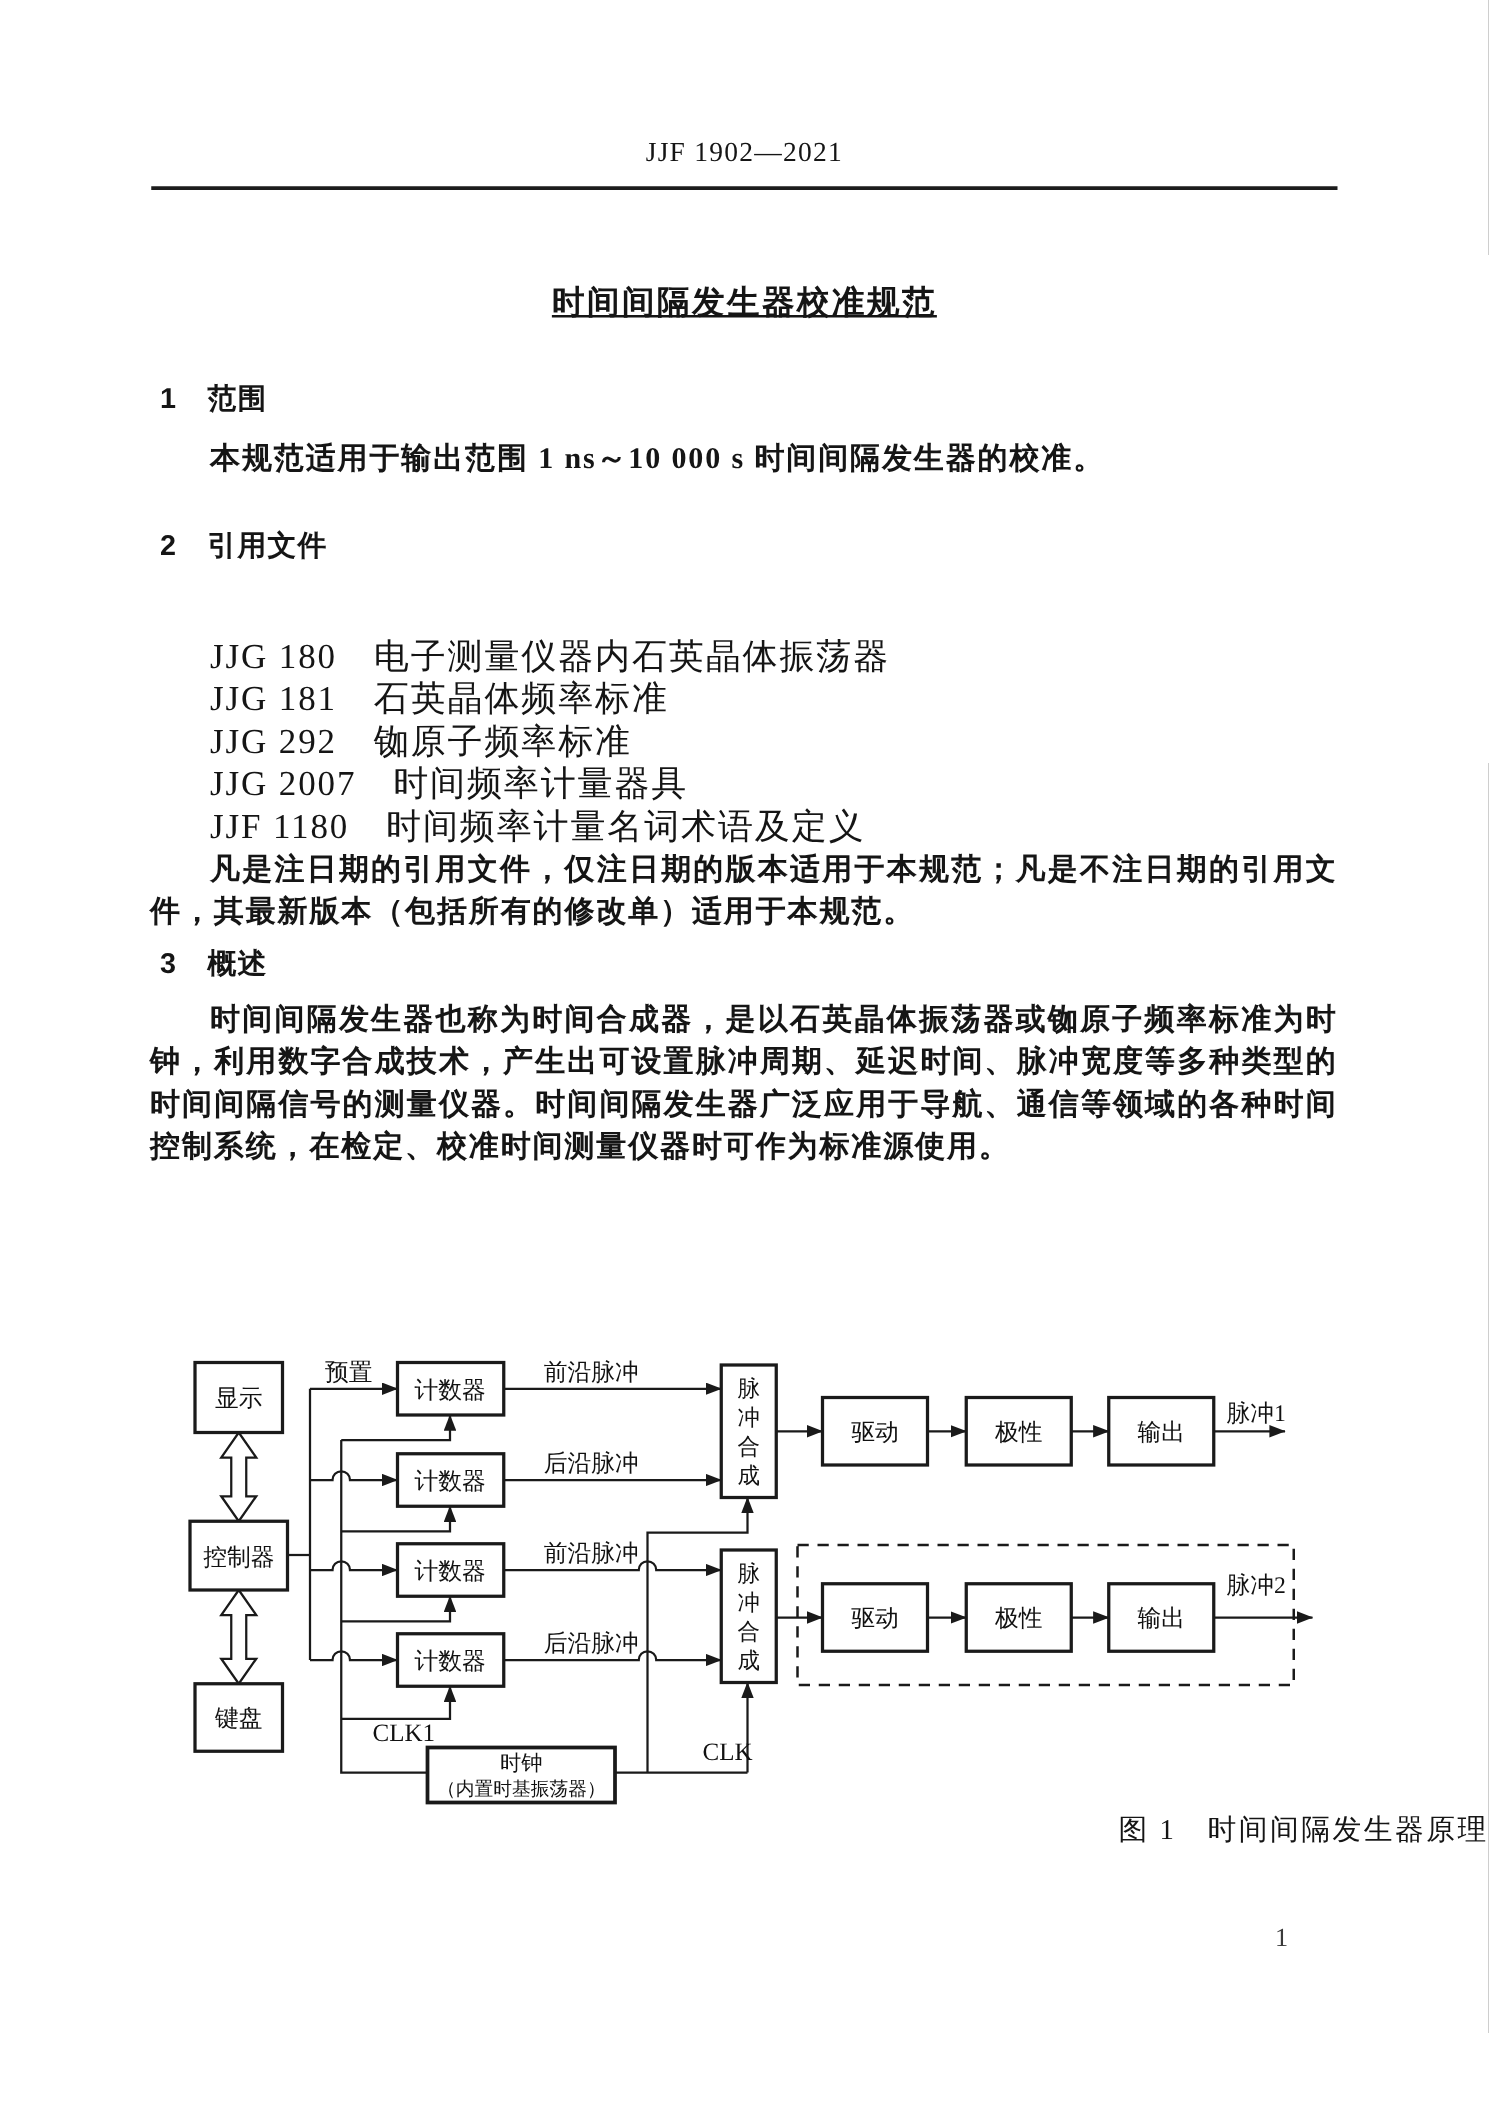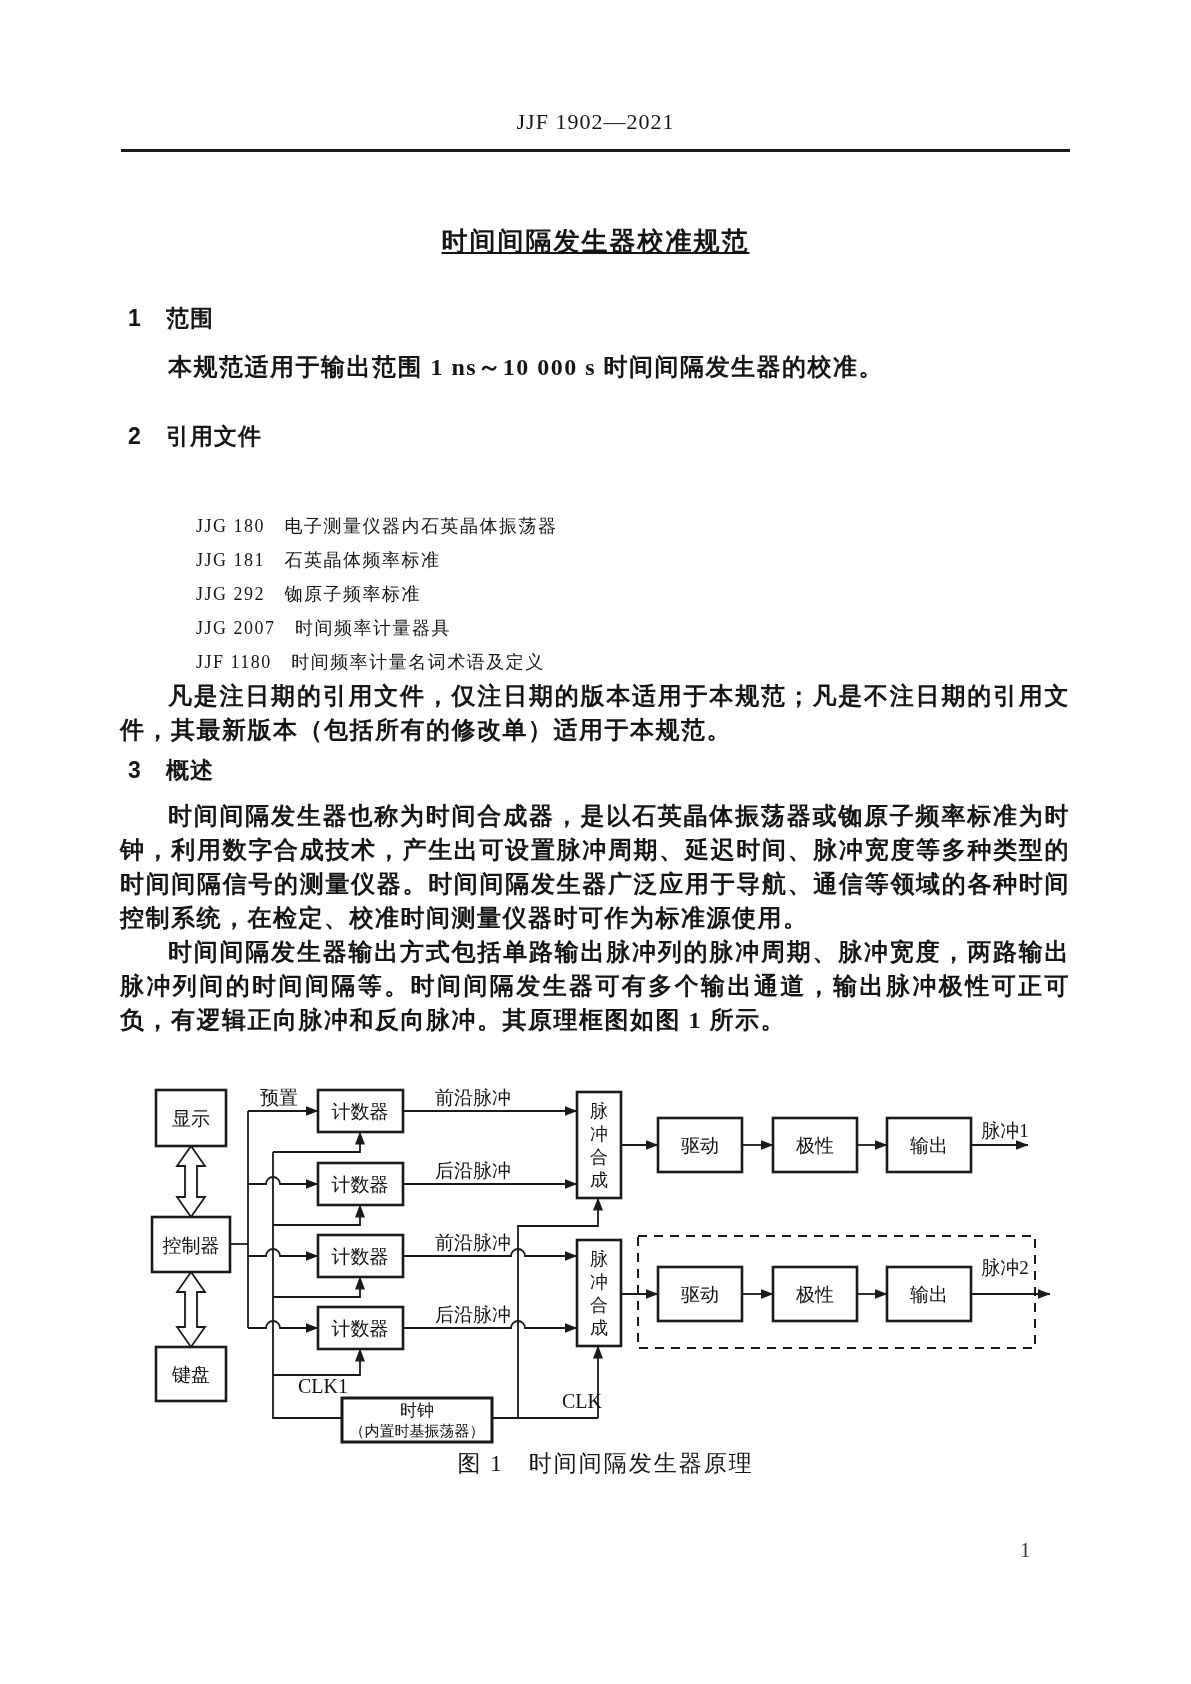--- a/index.html
+++ b/index.html
@@ -20,26 +20,25 @@
     position:absolute;left:128px;font-family:"Liberation Sans", sans-serif;
     font-weight:bold;font-size:23px;letter-spacing:1px;
   }
   .h2 .num{display:inline-block;min-width:14px;margin-right:24px;}
   .para{
     position:absolute;left:120px;width:950px;font-size:24px;line-height:34px;
     letter-spacing:1.5px;text-align:justify;
   }
   .indent{text-indent:2em;font-weight:bold;}
   .ref{
-    position:absolute;left:168px;width:902px;font-size:18px;line-height:34px;letter-spacing:1.5px;
+    position:absolute;left:168px;width:902px;font-size:28px;line-height:34px;letter-spacing:1.5px;
     white-space:nowrap;
-    margin-left:28px;
   }
   .fig-caption{
-    position:absolute;top:1448px;left:0;right:0;text-align:center;
+    position:absolute;top:1448px;left:0;right:0;text-align:right;
     font-size:23px;letter-spacing:2px;padding-left:20px;
   }
   .page-num{
     position:absolute;top:1538px;left:1020px;font-size:21px;color:#3a3a3a;
   }
   svg text{font-family:"Liberation Serif", serif;fill:#111;}
   .wire{stroke:#1a1a1a;stroke-width:1.8;fill:none;}
   .bx{fill:#fff;stroke:#1a1a1a;stroke-width:2.6;}
   .bx-heavy{fill:#fff;stroke:#1a1a1a;stroke-width:3;}
   .dashed{fill:none;stroke:#1a1a1a;stroke-width:2;stroke-dasharray:9 7;}
@@ -66,21 +65,20 @@
   <div class="ref" style="top:543px;">JJG 181　石英晶体频率标准</div>
   <div class="ref" style="top:577px;">JJG 292　铷原子频率标准</div>
   <div class="ref" style="top:611px;">JJG 2007　时间频率计量器具</div>
   <div class="ref" style="top:645px;">JJF 1180　时间频率计量名词术语及定义</div>
   <div class="para indent" style="top:679px;">凡是注日期的引用文件，仅注日期的版本适用于本规范；凡是不注日期的引用文件，其最新版本（包括所有的修改单）适用于本规范。</div>
 
   <div class="h2" style="top:755px;">
     <span class="num">3</span><span>概述</span>
   </div>
   <div class="para indent" style="top:799px;">时间间隔发生器也称为时间合成器，是以石英晶体振荡器或铷原子频率标准为时钟，利用数字合成技术，产生出可设置脉冲周期、延迟时间、脉冲宽度等多种类型的时间间隔信号的测量仪器。时间间隔发生器广泛应用于导航、通信等领域的各种时间控制系统，在检定、校准时间测量仪器时可作为标准源使用。</div>
-  <div class="para indent" style="top:935px;">时间间隔发生器输出方式包括单路输出脉冲列的脉冲周期、脉冲宽度，两路输出脉冲列间的时间间隔等。时间间隔发生器可有多个输出通道，输出脉冲极性可正可负，有逻辑正向脉冲和反向脉冲。其原理框图如图 1 所示。</div>
 
   <svg style="position:absolute;left:130px;top:1075px;" width="940" height="378" viewBox="0 0 940 378">
     <defs>
       <marker id="ah" markerUnits="userSpaceOnUse" markerWidth="13" markerHeight="10" refX="12.5" refY="5" orient="auto">
         <path d="M0,0 L13,5 L0,10 Z" fill="#1a1a1a"></path>
       </marker>
     </defs>
 
     <path class="wire" d="M100,169 H118"></path>
     <path class="wire" d="M118,36 V253"></path>

